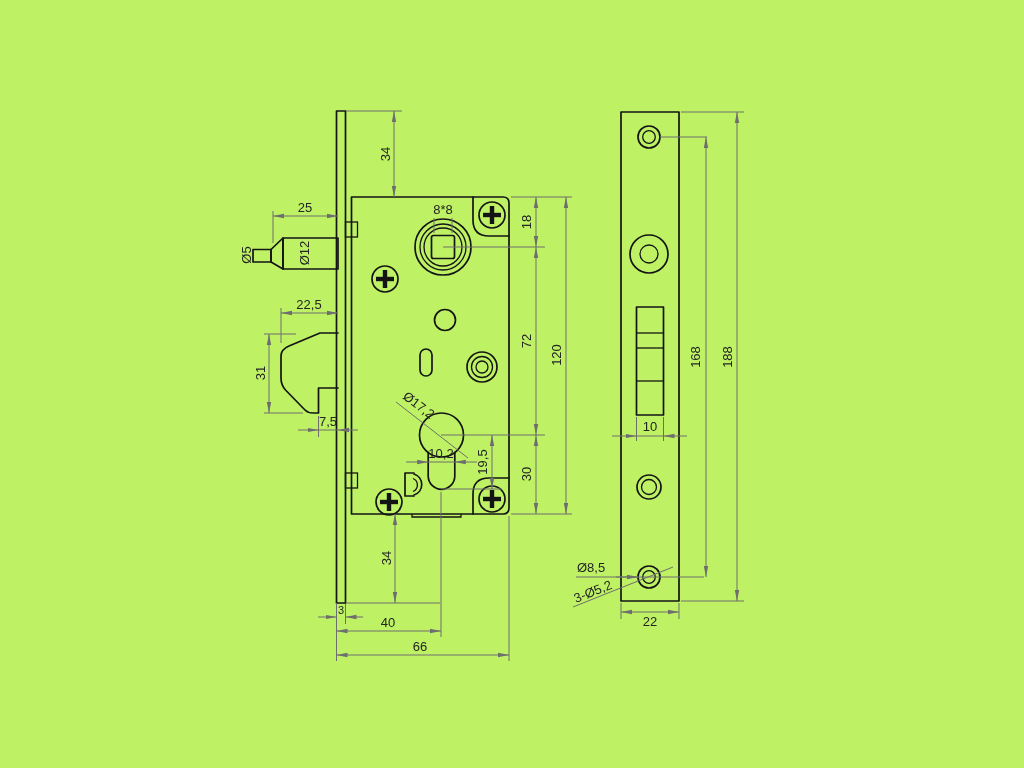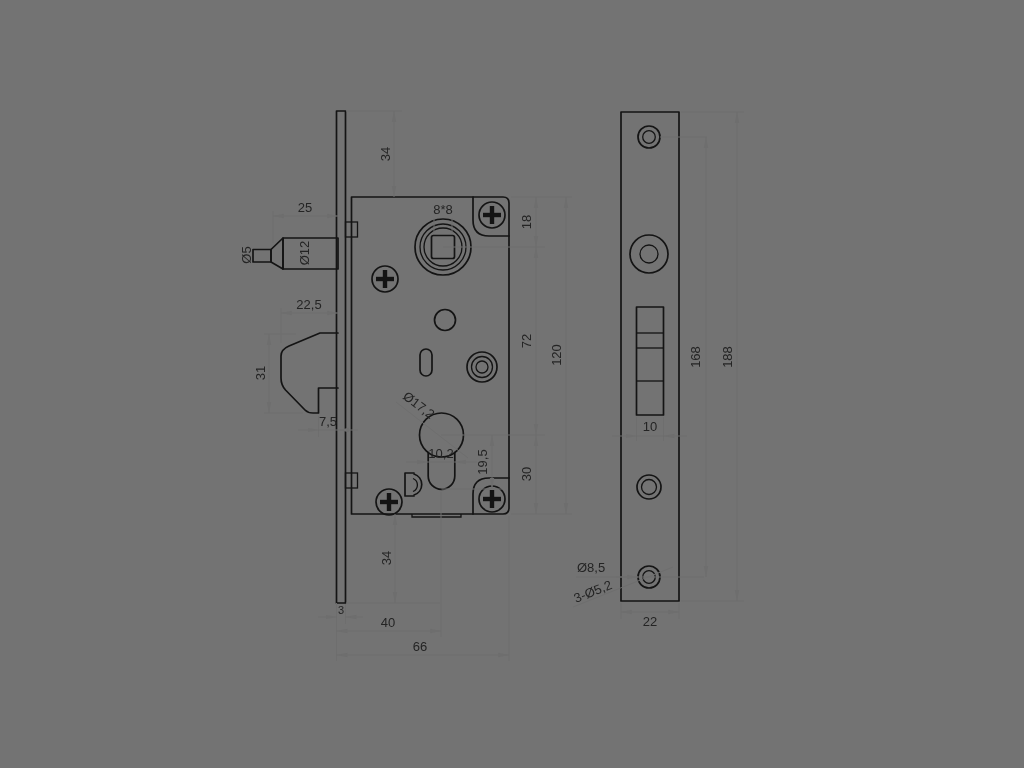--- a/index.html
+++ b/index.html
@@ -1,16 +1,16 @@
 <!DOCTYPE html>
 <html><head>
 <meta charset="utf-8">
 <style>
   html,body{margin:0;padding:0;background:#ffffff;}
-  .canvas{position:relative;width:1024px;height:768px;background:#737373;overflow:hidden;}
+  .canvas{position:relative;width:1024px;height:768px;background:#bef264;overflow:hidden;}
   svg{display:block;}
   .part{stroke:#141414;stroke-width:1.7;fill:none;stroke-linejoin:round;stroke-linecap:round;}
   .part-thin{stroke:#141414;stroke-width:1.3;fill:none;}
   .fillcross{fill:#141414;stroke:none;}
   .dim{stroke:#6e6e6e;stroke-width:1;fill:none;}
   .dimtxt{font-family:"Liberation Sans","DejaVu Sans",sans-serif;font-size:13px;fill:#242424;}
   .dimtxt.small{font-size:11px;}
   text{user-select:none;}
 </style>
 </head>

